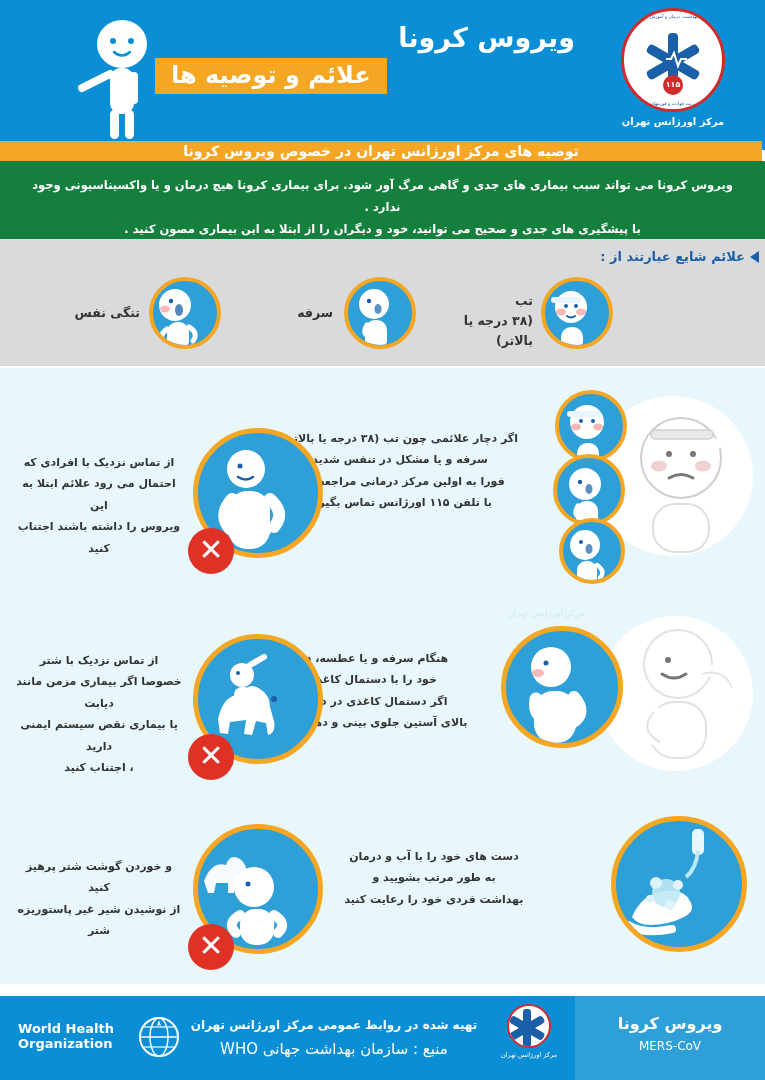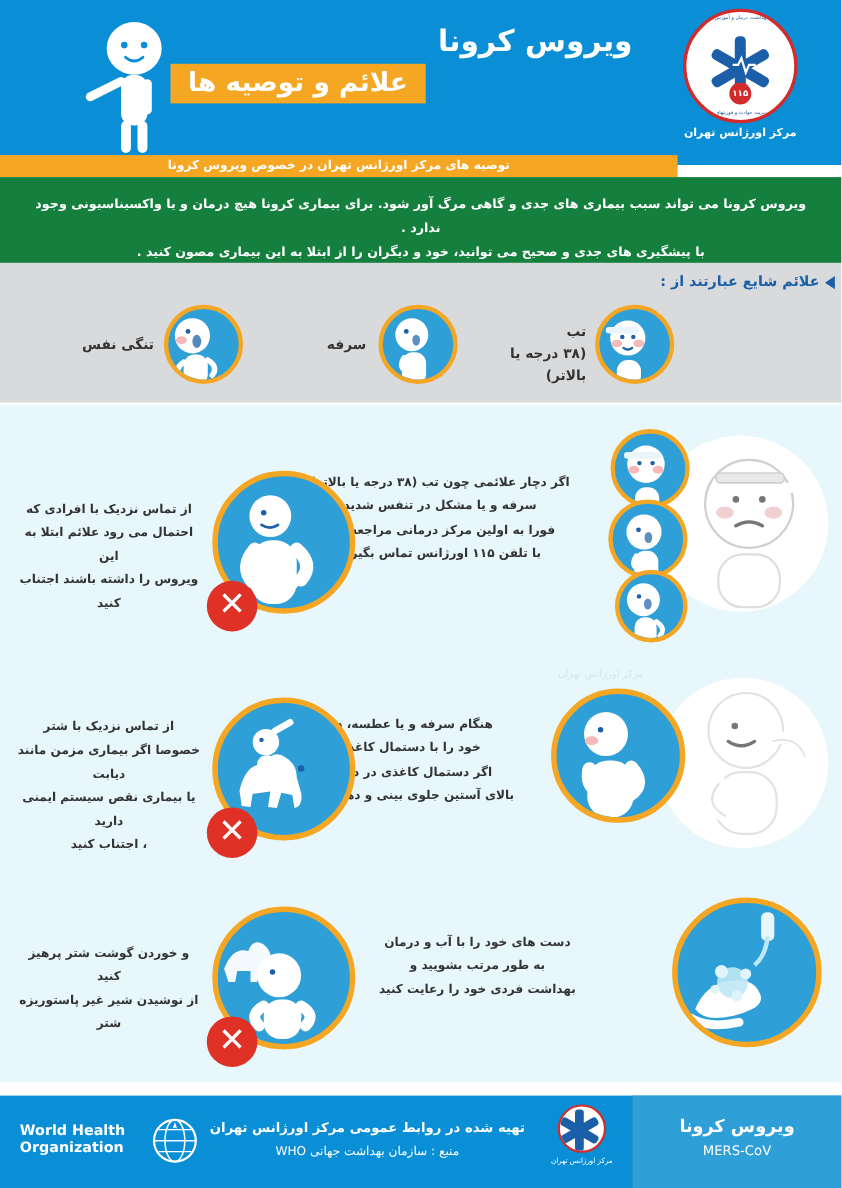--- a/index.html
+++ b/index.html
@@ -54,22 +54,22 @@
   }
   .title-sub-wrap { display: flex; justify-content: flex-end; margin-top: 4px; }
   .title-sub {
     background: #f5a623; color: #ffffff; font-size: 24px; font-weight: bold;
     padding: 2px 16px 4px 16px; display: inline-block; line-height: 1.25;
   }
   .mascot { position: absolute; top: 14px; left: 52px; width: 120px; height: 125px; }
 
   
   .orange-strip {
-    position: absolute; top: 141px; left: 0; width: 616px; height: 20px;
-    background: #f5a623; color: #ffffff; font-size: 11px; font-weight: bold;
+    position: absolute; top: 141px; left: 0; width: 762px; height: 20px;
+    background: #f5a623; color: #ffffff; font-size: 14px; font-weight: bold;
     text-align: center; line-height: 20px;
   }
   
   .intro {
     position: absolute; top: 161px; left: 0; width: 765px; height: 78px;
     background: #15803d; color: #ffffff; text-align: center;
     padding: 14px 24px 0 24px;
   }
   .intro p { font-size: 11.5px; line-height: 1.9; font-weight: bold; }
 
@@ -142,21 +142,21 @@
   }
   .f-logo-circle {
     width: 44px; height: 44px; border-radius: 50%; background: #ffffff;
     border: 2px solid #d22b2b; margin: 0 auto; position: relative; overflow: hidden;
   }
   .f-logo-caption { font-size: 6.5px; color: #ffffff; margin-top: 3px; }
   .footer-center {
     position: absolute; top: 22px; right: 286px; width: 290px; text-align: center; margin-left: 37px;
   }
   .footer-center .fc1 { font-size: 12px; color: #ffffff; font-weight: bold; }
-  .footer-center .fc2 { font-size: 11px; color: #ffffff; margin-top: 8px; }
+  .footer-center .fc2 { font-size: 15px; color: #ffffff; margin-top: 8px; }
   .who {
     position: absolute; top: 20px; left: 18px; display: flex; align-items: center; gap: 24px;
   }
   .who-text { color: #ffffff; font-size: 13px; font-weight: bold; line-height: 1.15; text-align: left; }
   .white-strip {
     position: absolute; top: 984px; left: 0; width: 765px; height: 12px; background: #ffffff;
   }
 </style>
 </head>
 <body>

